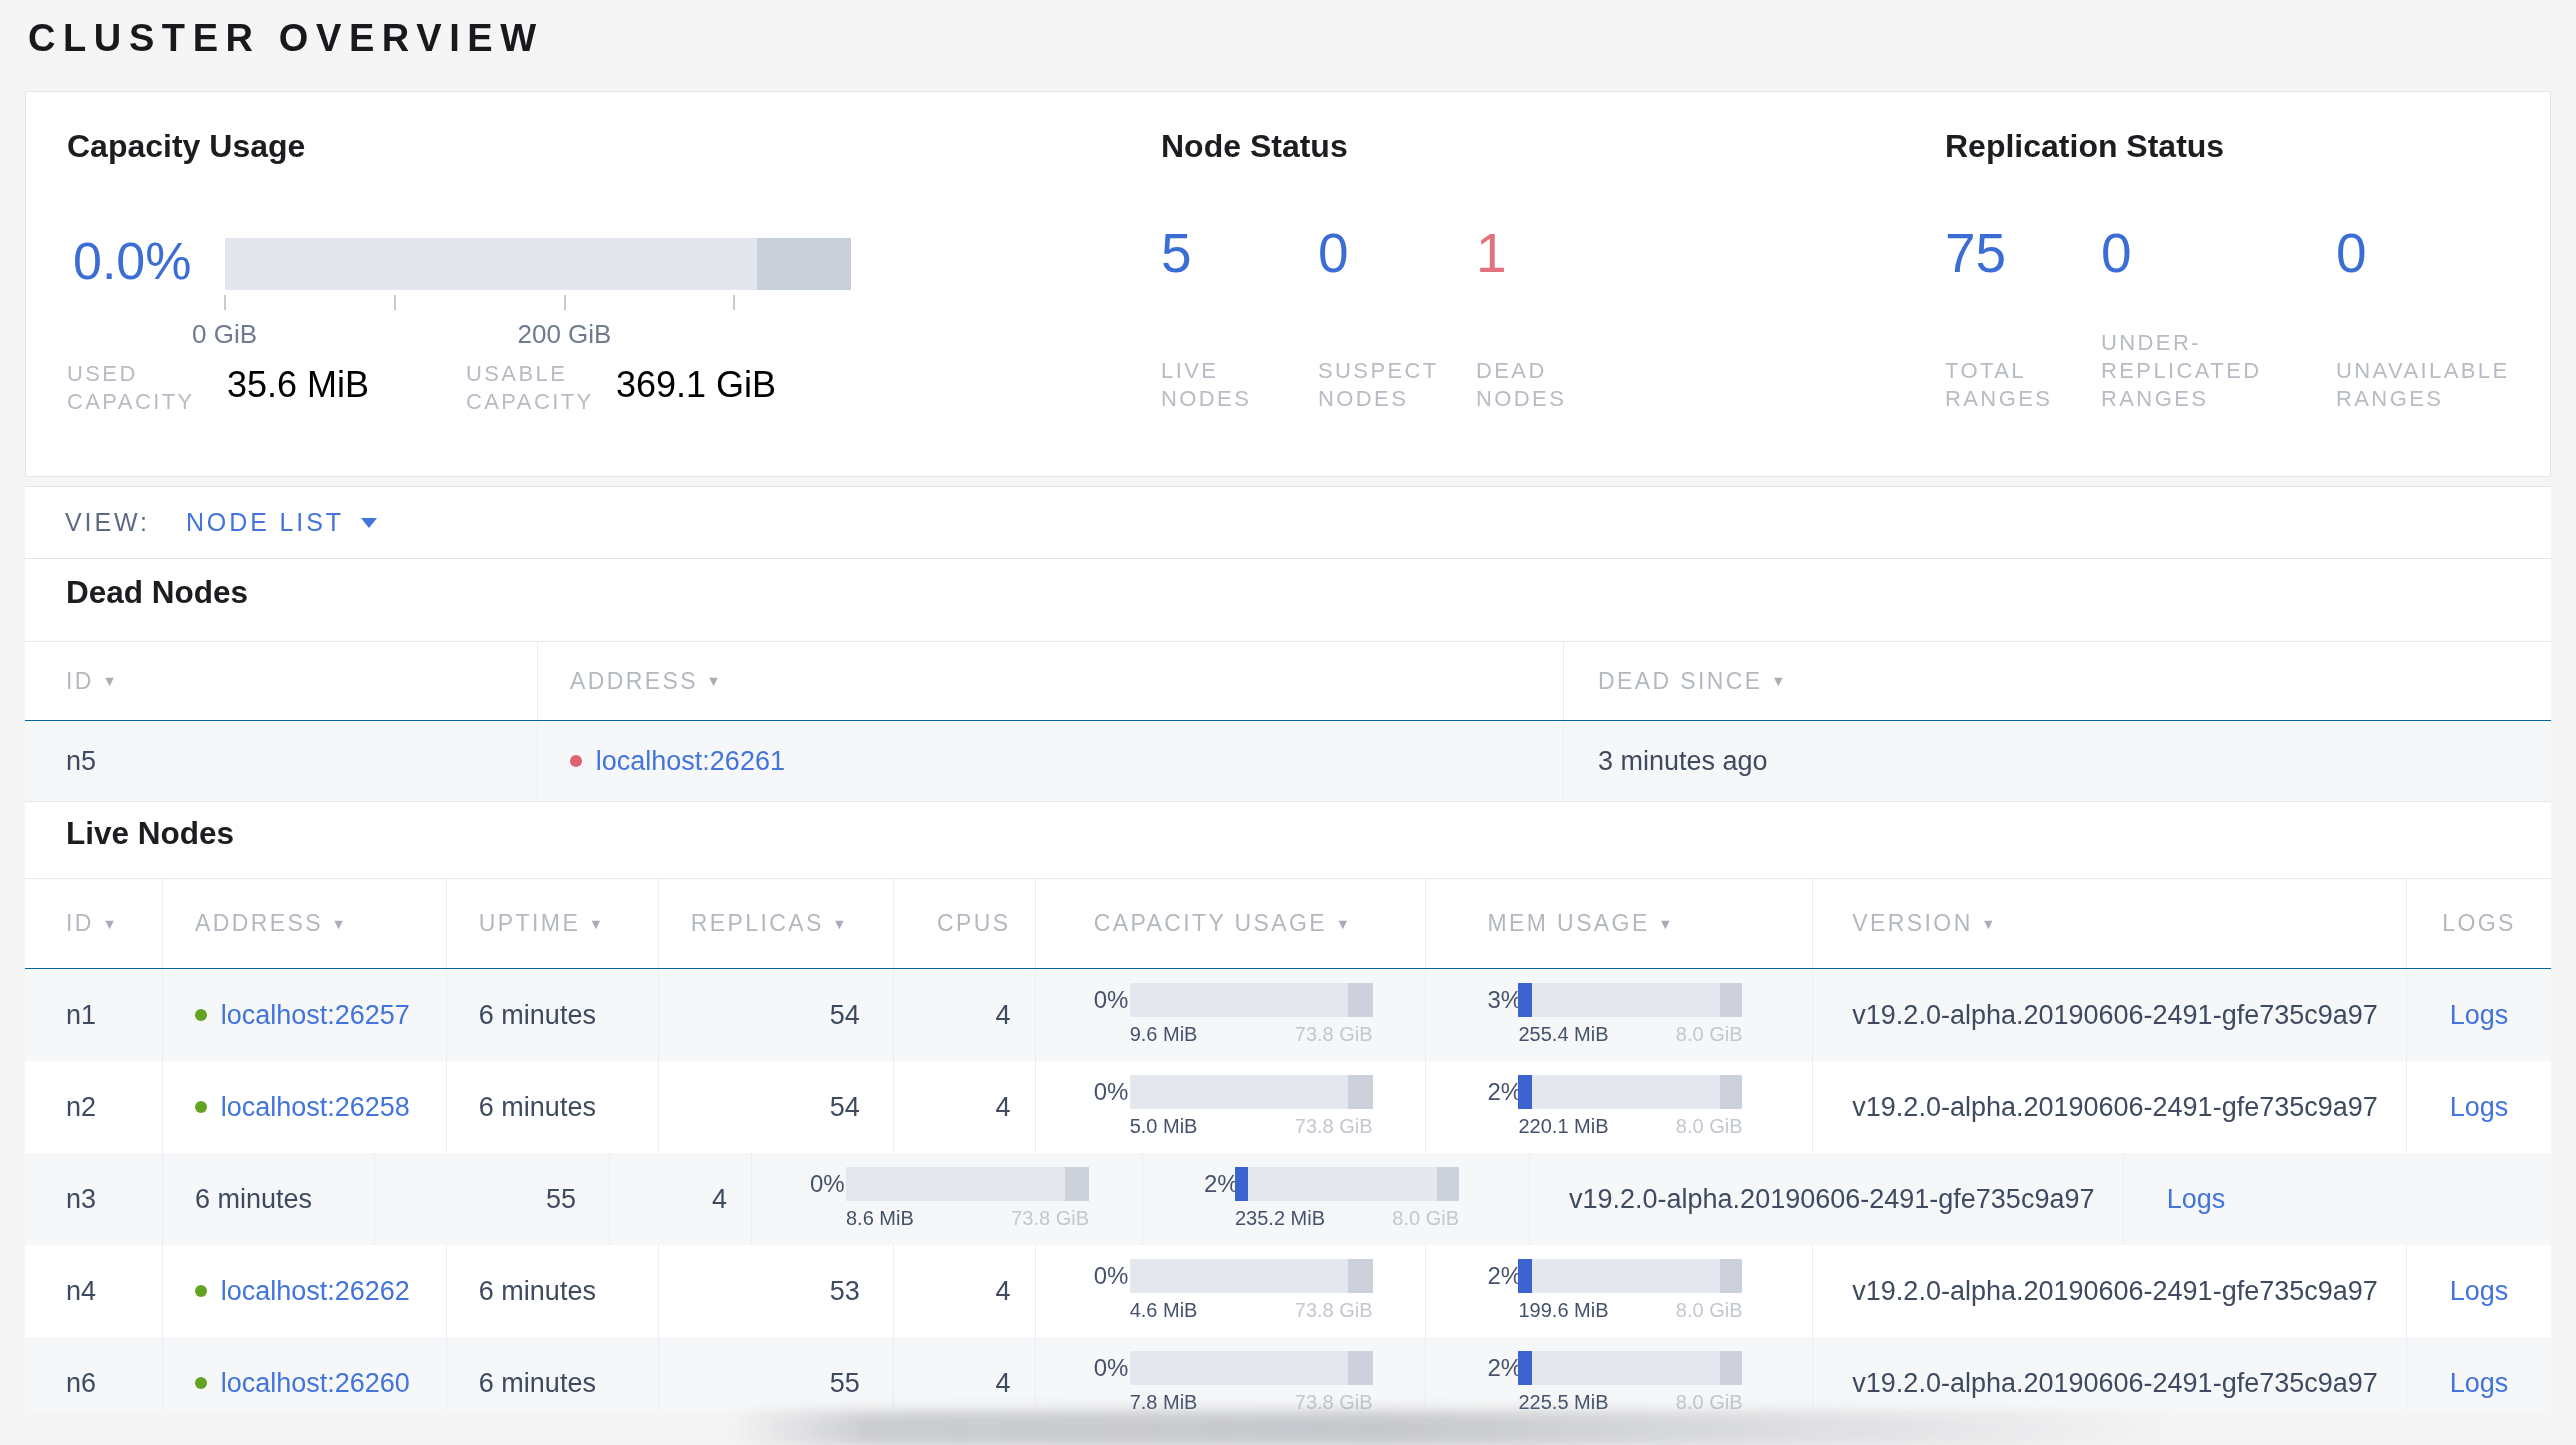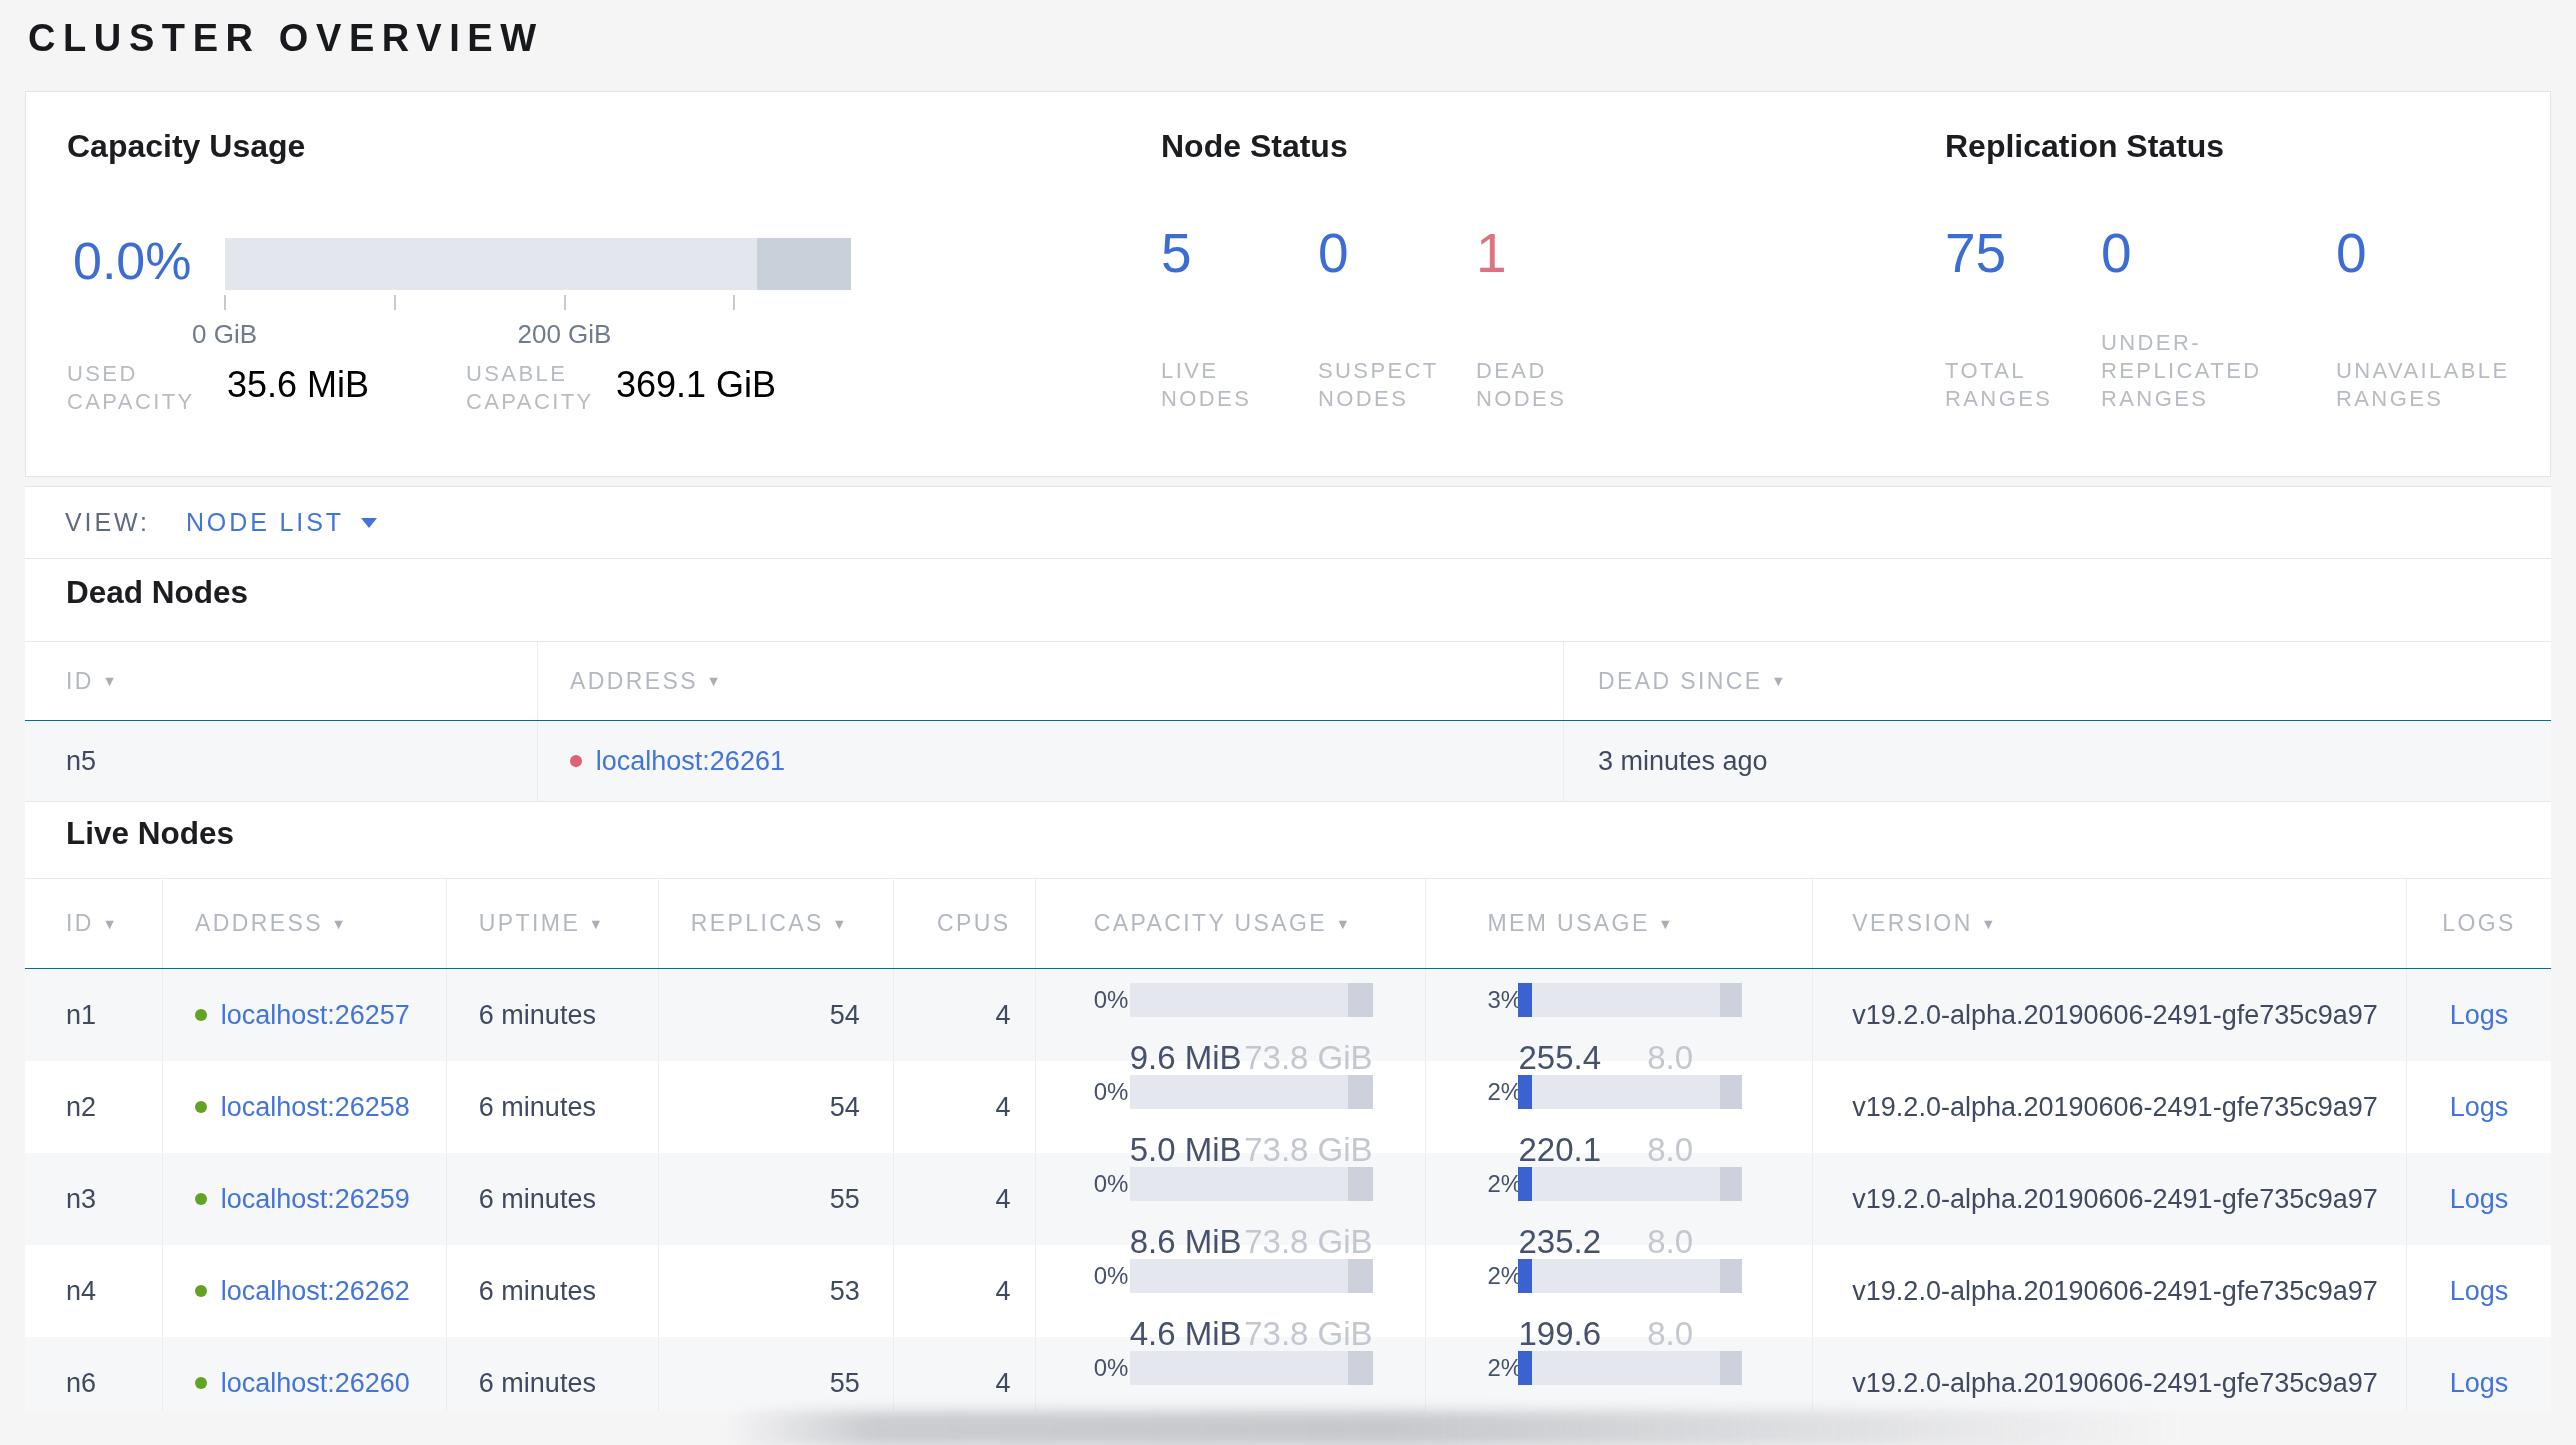--- a/index.html
+++ b/index.html
@@ -77,21 +77,21 @@
   .cell.col-capacity, .cell.col-mem { align-items:flex-start; padding-top:14.3px; }
   .u-top { display:flex; align-items:center; }
   .pct { font-size:24px; color:#46526b; }
   .col-capacity .pct { width:36px; }
   .col-mem .pct { width:31px; }
   .ubar { position:relative; height:34px; background:#e4e7ee; }
   .col-capacity .ubar { width:243px; }
   .col-mem .ubar { width:224px; }
   .ufill { position:absolute; left:0; top:0; height:100%; background:#3a63cf; }
   .utail { position:absolute; right:0; top:0; height:100%; width:10%; background:#cdd1db; }
-  .u-vals { display:flex; justify-content:space-between; margin-top:22px; font-size:33px; }
+  .u-vals { display:flex; justify-content:space-between; margin-top:6px; font-size:20px; }
   .col-capacity .u-vals { width:243px; margin-left:36px; }
   .col-mem .u-vals { width:224px; margin-left:31px; }
   .uv { color:#46526b; }
   .ut { color:#c3c7d0; }
 
   .bottom-blob { position:absolute; left:726px; top:1411px; width:1461px; height:36px; border-radius:18px;
     background:linear-gradient(90deg, rgba(134,138,147,0) 0%, rgba(134,138,147,0.38) 10%, rgba(134,138,147,0.42) 45%, rgba(134,138,147,0.20) 75%, rgba(134,138,147,0) 100%);
     filter:blur(6.7px); }
 </style>
 </head>
@@ -342,24 +342,20 @@
             <span>v19.2.0-alpha.20190606-2491-gfe735c9a97</span>
           </div>
     <div class="cell col-logs">
       <a class="lnk">Logs</a>
     </div>
   </div>
         <div class="lrow alt">
     <div class="cell col-id">
             <span>n3</span>
           </div>
-    <div class="cell col-address">
-      <span class="dot live"></span>
-      <a class="lnk">localhost:26259</a>
-    </div>
     <div class="cell col-uptime">
             <span>6 minutes</span>
           </div>
     <div class="cell col-replicas">
             <span>55</span>
           </div>
     <div class="cell col-cpus">
             <span>4</span>
           </div>
     <div class="cell col-capacity">

